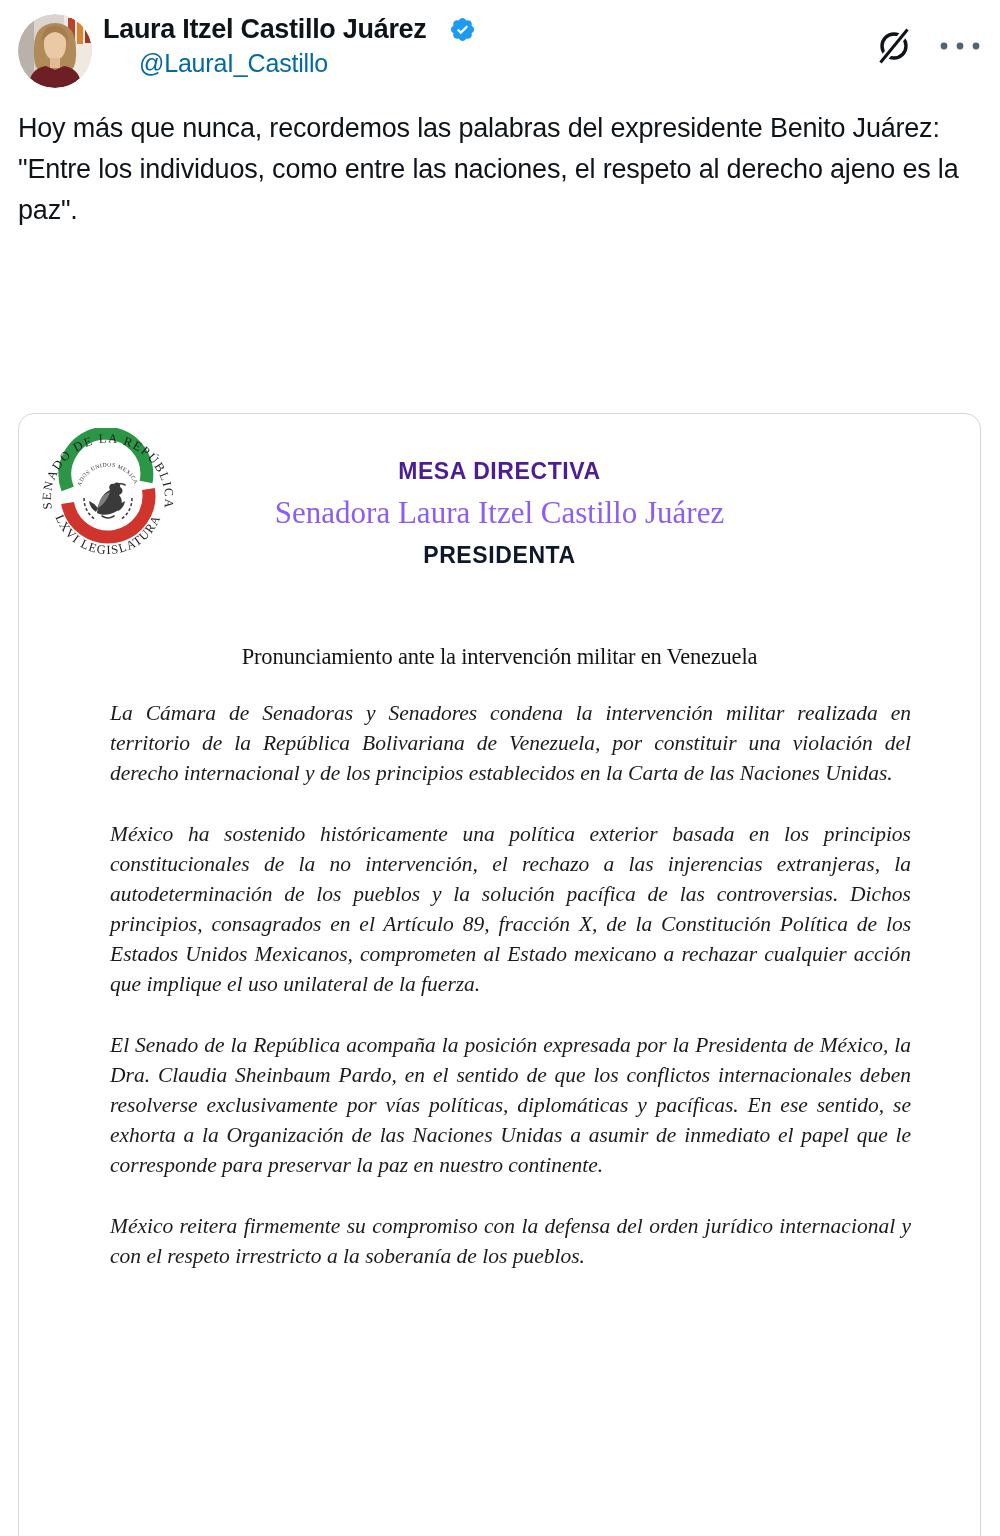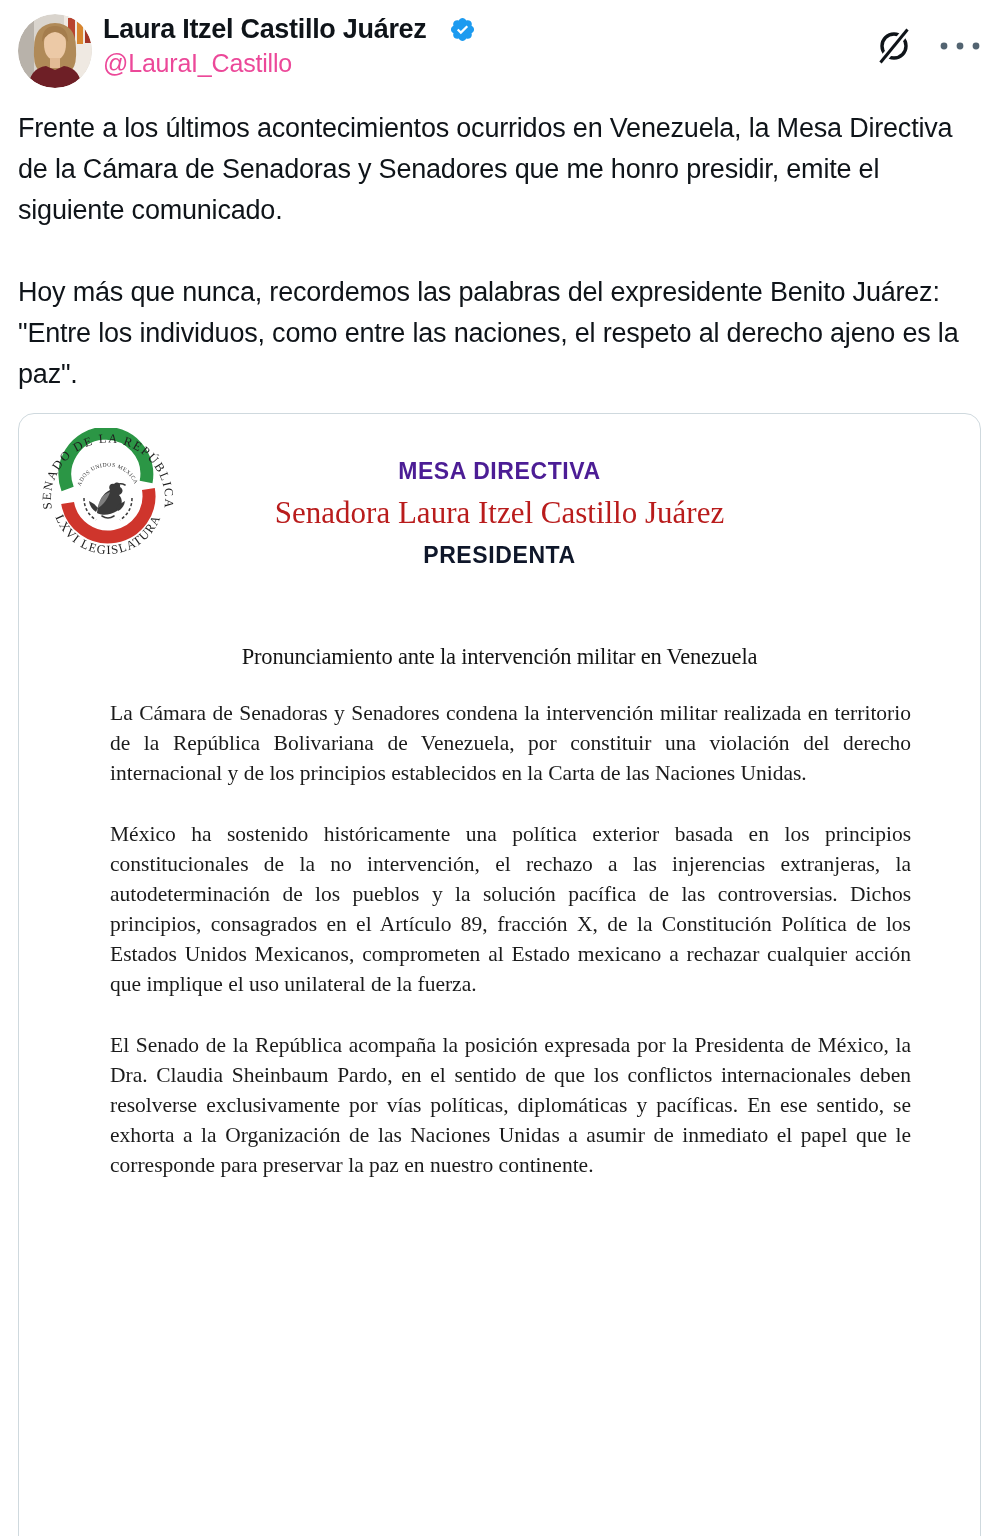--- a/index.html
+++ b/index.html
@@ -6,39 +6,39 @@
   html, body { width: 1000px; height: 1536px; overflow: hidden; background: #ffffff; }
   body { font-family: "Liberation Sans", sans-serif; position: relative; }
 
   
   .tweet-header { position: absolute; top: 14px; left: 18px; right: 18px; height: 80px; }
   .avatar-wrap { position: absolute; left: 0; top: 0; width: 74px; height: 74px; border-radius: 50%; overflow: hidden; cursor: pointer; }
   .author-block { position: absolute; left: 85px; top: 0; }
   .author-name-row { display: flex; align-items: center; gap: 22px; }
   .author-name { font-size: 27px; font-weight: bold; color: #0f1419; letter-spacing: -0.3px; cursor: pointer; }
   .badge { width: 27px; height: 27px; display: inline-block; }
-  .author-handle { font-size: 25px; color: #ec4899; margin-top: 4px; letter-spacing: -0.2px; }
+  .author-handle { font-size: 25px; color: #0369a1; margin-top: 4px; letter-spacing: -0.2px; margin-left: 36px; }
   .header-icons { position: absolute; right: 0; top: 12px; display: flex; align-items: center; gap: 24px; }
   .grok-btn, .more-btn { background: none; border: none; cursor: pointer; padding: 0; line-height: 0; }
 
   
   .tweet-text { position: absolute; top: 108px; left: 18px; width: 952px; font-size: 27px; line-height: 41px; color: #0f1419; letter-spacing: -0.2px; }
   .tweet-text p { margin-bottom: 41px; }
   .tweet-text p:last-child { margin-bottom: 0; }
 
   
   .doc-card { position: absolute; top: 413px; left: 18px; width: 963px; height: 1160px; border: 1px solid #cfd9de; border-radius: 16px; background: #ffffff; overflow: hidden; cursor: pointer; }
   .doc-seal { position: absolute; left: 21px; top: 14px; width: 136px; height: 136px; }
   .doc-header { position: absolute; left: 0; top: 0; width: 100%; text-align: center; }
   .doc-h1 { position: absolute; top: 44px; width: 100%; font-size: 23px; font-weight: bold; color: #4c1d95; letter-spacing: 0.6px; }
-  .doc-name { position: absolute; top: 81px; width: 100%; font-family: "Liberation Serif", serif; font-size: 31px; color: #b91c1c; }
+  .doc-name { position: absolute; top: 81px; width: 100%; font-family: "Liberation Serif", serif; font-size: 31px; color: #8b5cf6; }
   .doc-h2 { position: absolute; top: 128px; width: 100%; font-size: 23px; font-weight: bold; color: #0f172a; letter-spacing: 0.6px; }
   .doc-title { position: absolute; top: 230px; width: 100%; text-align: center; font-family: "Liberation Serif", serif; font-size: 22.5px; font-weight: normal; color: #141414; letter-spacing: -0.2px; }
   .doc-body { position: absolute; top: 284px; left: 91px; width: 801px; font-family: "Liberation Serif", serif; font-size: 21.5px; line-height: 30px; color: #1b1b1b; text-align: justify; }
-  .doc-body p { margin-bottom: 31px; }
+  .doc-body p { margin-bottom: 31px; font-style: italic; }
 </style>
 </head>
 <body>
 
 <div class="tweet-header">
 
   <div class="avatar-wrap">
     <svg width="74" height="74" viewBox="0 0 74 74">
       <defs>
           <clipPath id="avclip">
@@ -89,21 +89,20 @@
       <svg width="44" height="14" viewBox="0 0 44 14">
         <circle cx="6" cy="7" r="3.4" fill="#536471"></circle>
         <circle cx="22" cy="7" r="3.4" fill="#536471"></circle>
         <circle cx="38" cy="7" r="3.4" fill="#536471"></circle>
       </svg>
     </button>
   </div>
 </div>
 
 <div class="tweet-text">
-  <p>Frente a los últimos acontecimientos ocurridos en Venezuela, la Mesa Directiva de la Cámara de Senadoras y Senadores que me honro presidir, emite el siguiente comunicado.</p>
   <p>Hoy más que nunca, recordemos las palabras del expresidente Benito Juárez: "Entre los individuos, como entre las naciones, el respeto al derecho ajeno es la paz".</p>
 </div>
 
 <div class="doc-card">
 
   <svg class="doc-seal" viewBox="0 0 136 136">
     <defs>
       <path id="sealTop" d="M 12.2 83.2 A 57 57 0 1 1 123.8 83.2" fill="none"></path>
       <path id="sealBottom" d="M 16.3 91.5 A 56 56 0 0 0 119.7 91.5" fill="none"></path>
       <path id="sealInner" d="M 40.5 58.2 A 29 29 0 0 1 95.5 58.2" fill="none"></path>
@@ -144,14 +143,15 @@
     <div class="doc-name">Senadora Laura Itzel Castillo Juárez</div>
     <div class="doc-h2">PRESIDENTA</div>
   </div>
 
   <div class="doc-title">Pronunciamiento ante la intervención militar en Venezuela</div>
 
   <div class="doc-body">
     <p>La Cámara de Senadoras y Senadores condena la intervención militar realizada en territorio de la República Bolivariana de Venezuela, por constituir una violación del derecho internacional y de los principios establecidos en la Carta de las Naciones Unidas.</p>
     <p>México ha sostenido históricamente una política exterior basada en los principios constitucionales de la no intervención, el rechazo a las injerencias extranjeras, la autodeterminación de los pueblos y la solución pacífica de las controversias. Dichos principios, consagrados en el Artículo 89, fracción X, de la Constitución Política de los Estados Unidos Mexicanos, comprometen al Estado mexicano a rechazar cualquier acción que implique el uso unilateral de la fuerza.</p>
     <p>El Senado de la República acompaña la posición expresada por la Presidenta de México, la Dra. Claudia Sheinbaum Pardo, en el sentido de que los conflictos internacionales deben resolverse exclusivamente por vías políticas, diplomáticas y pacíficas. En ese sentido, se exhorta a la Organización de las Naciones Unidas a asumir de inmediato el papel que le corresponde para preservar la paz en nuestro continente.</p>
+    <p>México reitera firmemente su compromiso con la defensa del orden jurídico internacional y con el respeto irrestricto a la soberanía de los pueblos.</p>
   </div>
 </div>
 
 </body></html>

